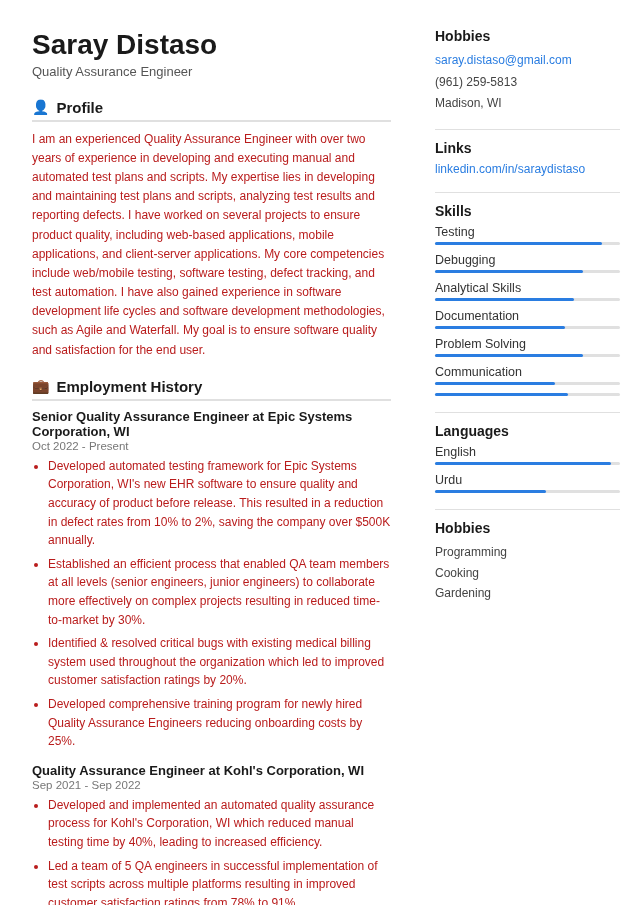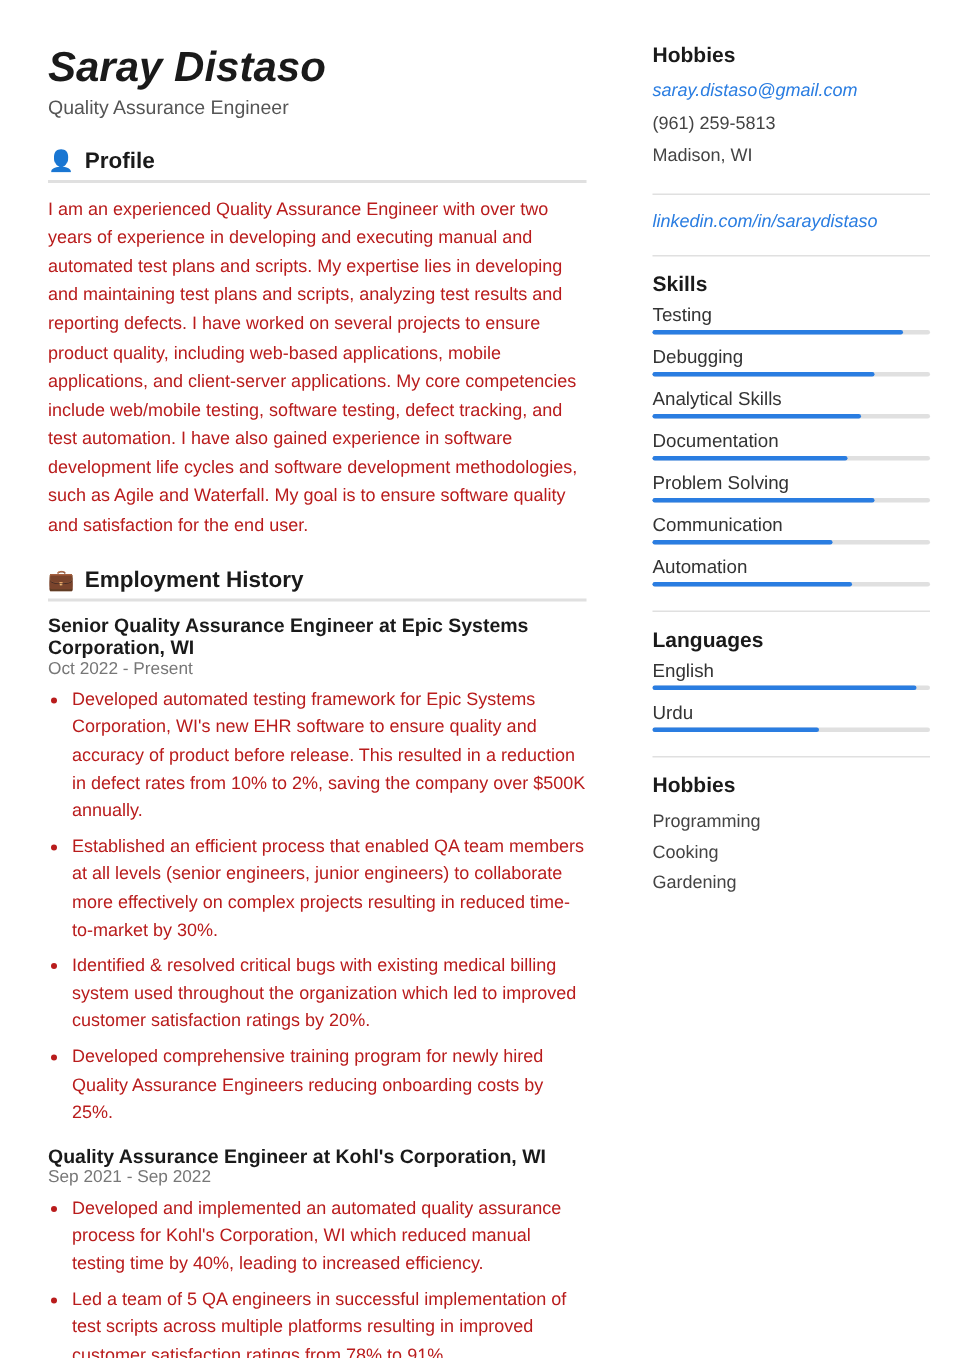--- a/index.html
+++ b/index.html
@@ -23,21 +23,20 @@
     .right-column {
       width: 225px;
       padding: 28px 20px 28px 20px;
       background: #fff;
     }
     .name {
       font-size: 28px;
       font-weight: bold;
       color: #1a1a1a;
       line-height: 1.2;
-      font-style: italic;
     }
     .job-title {
       font-size: 13px;
       color: #555;
       margin-top: 2px;
       margin-bottom: 20px;
     }
     .section {
       margin-bottom: 18px;
     }
@@ -100,21 +99,20 @@
       font-size: 12px;
       color: #444;
       line-height: 1.7;
     }
     .link-text {
       font-size: 12px;
       color: #2a7de1;
       text-decoration: none;
       display: block;
       margin-bottom: 2px;
-      font-style: italic;
     }
     .skill-item {
       margin-bottom: 8px;
     }
     .skill-name {
       font-size: 12.5px;
       color: #333;
       margin-bottom: 3px;
     }
     .skill-bar-bg {
@@ -215,20 +213,21 @@
       <div class="detail-text">
         <a class="link-text">saray.distaso@gmail.com</a>
         <span>(961) 259-5813</span><br>
         <span>Madison, WI</span>
       </div>
     </div>
 
     <hr class="divider-line">
 
     <div class="right-section">
+      <div class="right-section-title">Links</div>
       <a class="link-text">linkedin.com/in/saraydistaso</a>
     </div>
 
     <hr class="divider-line">
 
     <div class="right-section">
       <div class="right-section-title">Skills</div>
       <div class="skill-item">
         <div class="skill-name">Testing</div>
         <div class="skill-bar-bg">
@@ -259,21 +258,20 @@
           <div class="skill-bar-fill" style="width:80%"></div>
         </div>
       </div>
       <div class="skill-item">
         <div class="skill-name">Communication</div>
         <div class="skill-bar-bg">
           <div class="skill-bar-fill" style="width:65%"></div>
         </div>
       </div>
       <div class="skill-item">
-        <div class="skill-name">Automation</div>
         <div class="skill-bar-bg">
           <div class="skill-bar-fill" style="width:72%"></div>
         </div>
       </div>
     </div>
 
     <hr class="divider-line">
 
     <div class="right-section">
       <div class="right-section-title">Languages</div>

